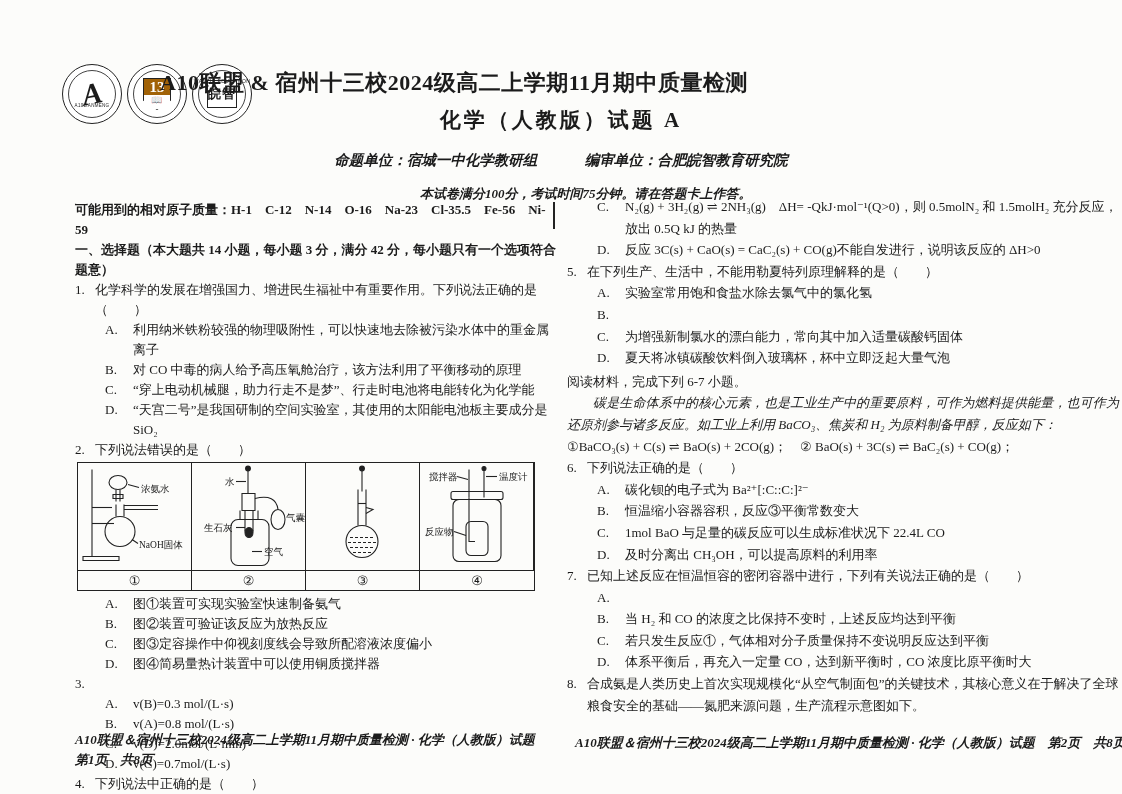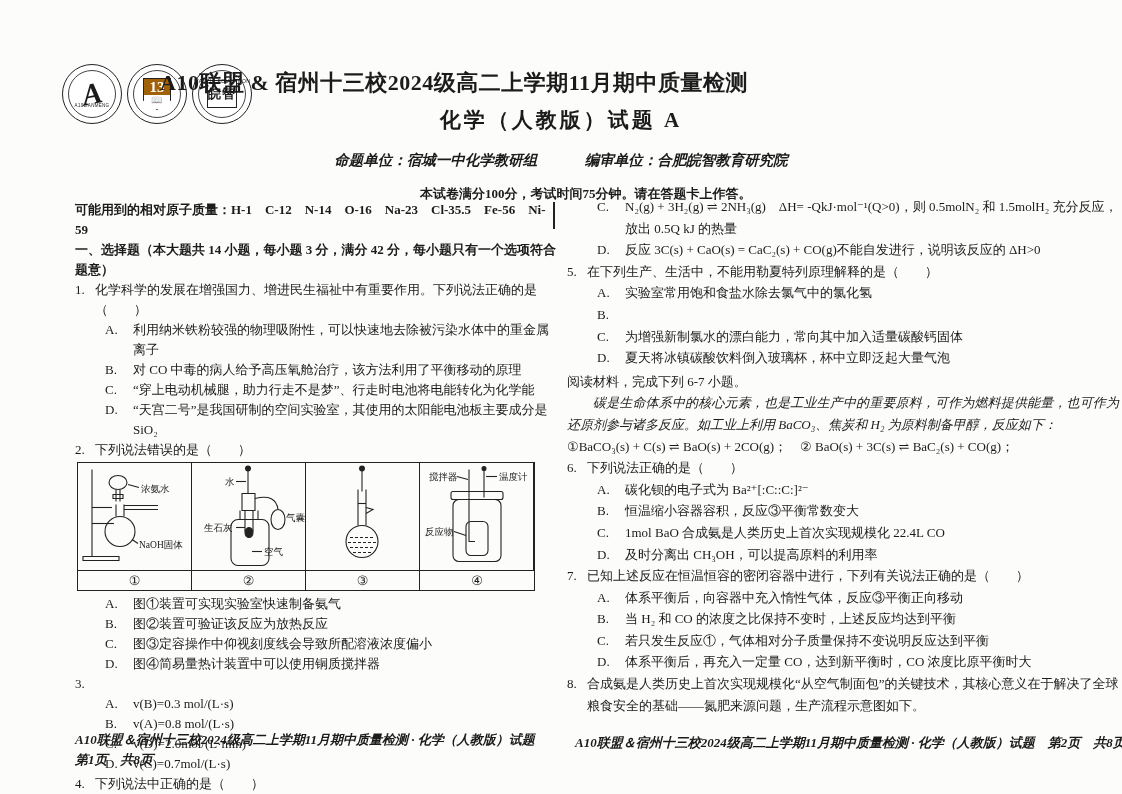--- a/index.html
+++ b/index.html
@@ -27,21 +27,21 @@
         font-size:13px;font-weight:bold;letter-spacing:1px;text-align:right;}
   .ring-text{position:absolute;top:6px;width:100%;text-align:center;font-size:5px;
         font-family:"Liberation Sans",sans-serif;letter-spacing:.4px;}
   .title{position:absolute;top:70px;left:160px;width:802px;text-align:left;
         font-size:22px;font-weight:bold;letter-spacing:.5px;line-height:26px;}
   .subtitle{position:absolute;top:110px;left:160px;width:802px;text-align:center;
         font-size:21px;font-weight:bold;letter-spacing:3px;}
   .units{position:absolute;top:150px;left:160px;width:802px;text-align:center;
         font-size:14.5px;font-weight:bold;font-style:italic;}
   .units span{margin:16px 22px;}
-  .exam-note{position:absolute;top:184px;left:420px;font-size:13px;font-weight:bold;}
+  .exam-note{position:absolute;top:184px;left:420px;font-size:13px;font-style:italic;font-weight:bold;}
   .divider-tick{position:absolute;left:553px;top:202px;width:2px;height:27px;background:#222;}
   
   .col{position:absolute;top:200px;}
   .col.left{left:75px;width:482px;line-height:20px;}
   .col.right{left:567px;top:196px;width:552px;line-height:21.6px;}
   .bold{font-weight:bold;}
   .q{display:flex;}
   .qnum{width:20px;flex:none;}
   .opt{display:flex;padding-left:30px;}
   .olabel{width:28px;flex:none;}
@@ -303,34 +303,33 @@
     <div class="opt">
         <span class="olabel">A.</span>
         <span>碳化钡的电子式为 Ba²⁺[:C::C:]²⁻</span>
       </div>
     <div class="opt">
         <span class="olabel">B.</span>
         <span>恒温缩小容器容积，反应③平衡常数变大</span>
       </div>
     <div class="opt">
         <span class="olabel">C.</span>
-        <span>1mol BaO 合成氨是人类历史上首次实现规模化 22.4L CO</span>
+        <span>1mol BaO 与足量的碳反应可以生成标准状况下 22.4L CO</span>
       </div>
     <div class="opt">
         <span class="olabel">D.</span>
         <span>及时分离出 CH₃OH，可以提高原料的利用率</span>
       </div>
 
     <div class="q">
       <span class="qnum">7.</span>
       <span>已知上述反应在恒温恒容的密闭容器中进行，下列有关说法正确的是（　　）</span>
     </div>
     <div class="opt">
         <span class="olabel">A.</span>
-        <span>体系平衡后，向容器中充入惰性气体，反应③平衡正向移动</span>
       </div>
     <div class="opt">
         <span class="olabel">B.</span>
         <span>当 H₂ 和 CO 的浓度之比保持不变时，上述反应均达到平衡</span>
       </div>
     <div class="opt">
         <span class="olabel">C.</span>
         <span>若只发生反应①，气体相对分子质量保持不变说明反应达到平衡</span>
       </div>
     <div class="opt">

